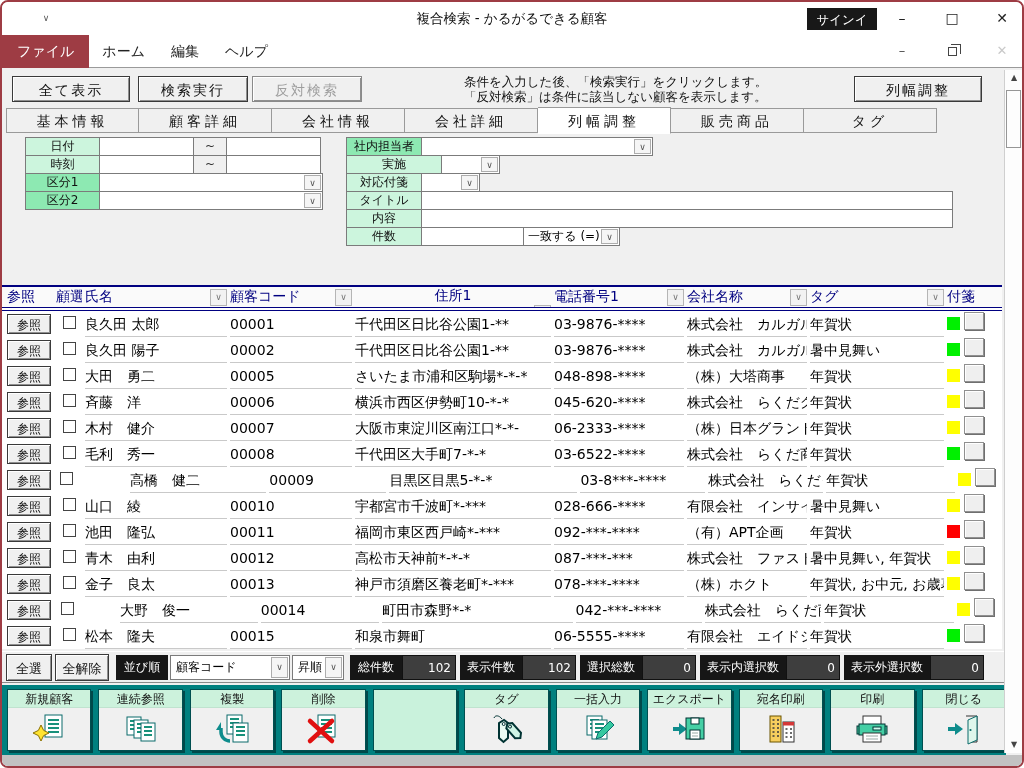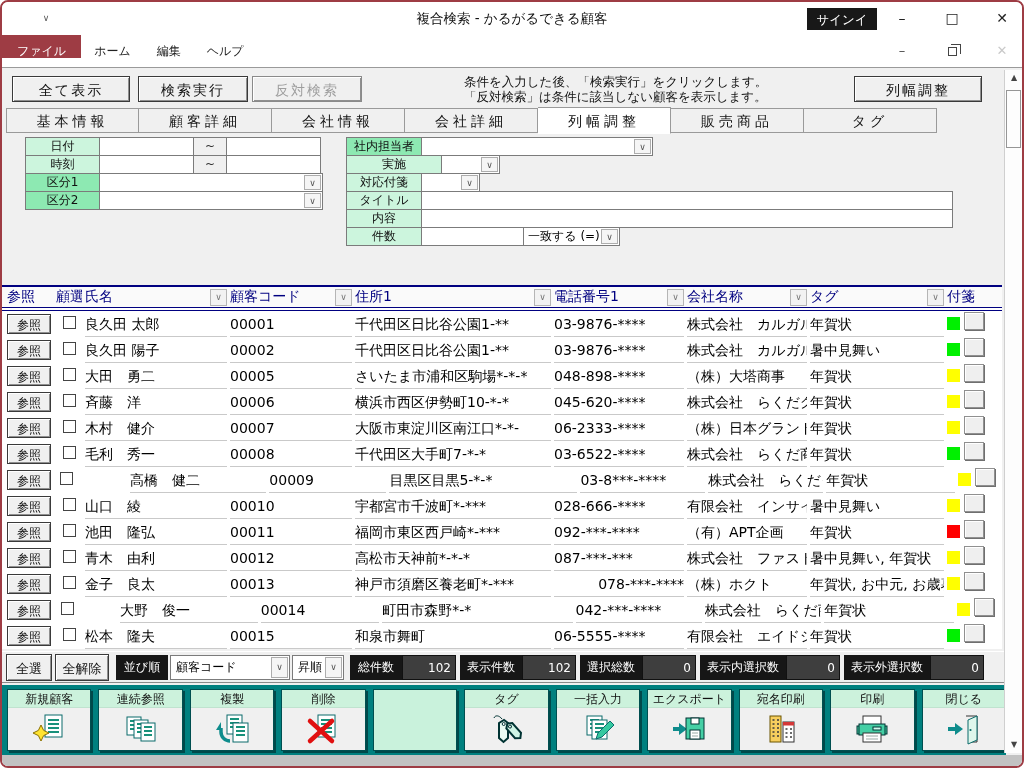--- a/index.html
+++ b/index.html
@@ -6,21 +6,21 @@
   *{box-sizing:border-box;font-family:"DejaVu Sans","Liberation Sans",sans-serif;}
   .window{position:relative;width:1024px;height:768px;border:2px solid #9E3C44;border-radius:8px;overflow:hidden;background:#F0F0F0;}
   
   .titlebar{position:absolute;left:0;top:0;right:0;height:33px;background:#fff;}
   .qat{position:absolute;left:38px;top:9px;width:12px;height:14px;color:#555;font-size:9px;line-height:14px;text-align:center;}
   .title{position:absolute;left:0;right:0;top:0;height:33px;line-height:33px;text-align:center;font-size:13.5px;color:#111;}
   .signin{position:absolute;left:805px;top:6px;width:70px;height:22px;background:#181818;color:#fff;border:none;font-size:12.5px;line-height:22px;text-align:center;}
   .winbtn{position:absolute;top:0;width:34px;height:33px;text-align:center;line-height:33px;font-size:14px;color:#222;}
   
   .menubar{position:absolute;left:0;top:33px;right:0;height:33px;background:#fff;border-bottom:1px solid #9a9a9a;}
-  .menu-item{display:inline-block;height:23px;line-height:33px;padding:0 13px;font-size:12px;color:#222;}
+  .menu-item{display:inline-block;height:33px;line-height:33px;padding:0 13px;font-size:14px;color:#222;}
   .menu-item.active{background:#9E3C44;color:#fff;padding:0 15px;}
   .mdibtn{position:absolute;top:0;width:34px;height:32px;text-align:center;line-height:32px;font-size:13px;color:#444;}
   .restore-glyph{display:inline-block;width:9px;height:9px;border:1px solid #444;position:relative;top:1px;}
   .restore-glyph:before{content:"";position:absolute;left:2px;top:-4px;width:9px;height:9px;border:1px solid #444;border-bottom:none;border-left:none;}
   
   .client{position:absolute;left:0;top:66px;right:0;bottom:0;background:#F0F0F0;}
   .btn3d{background:#F0F0F0;border:1px solid #3a3a3a;box-shadow:inset 1px 1px 0 #fff,inset -1px -1px 0 #8f8f8f;font-size:14px;color:#111;text-align:center;}
   .btn3d.disabled{color:#9e9e9e;border-color:#8a8a8a;}
   .tbtn{position:absolute;top:8px;height:26px;line-height:24px;letter-spacing:2px;}
   .hint{position:absolute;left:462px;top:6px;font-size:12.5px;color:#111;line-height:15px;white-space:pre;}
@@ -154,21 +154,21 @@
           <span>顧選</span>
         </div>
         <div class="gh-cell" style="width: 142px;">
           <span>氏名</span>
           <span class="gh-arr">∨</span>
         </div>
         <div class="gh-cell" style="width: 122px;">
           <span>顧客コード</span>
           <span class="gh-arr">∨</span>
         </div>
-        <div class="gh-cell" style="width: 196px;">
+        <div class="gh-cell" style="width: 196px; flex-direction: column;">
           <span>住所1</span>
           <span class="gh-arr">∨</span>
         </div>
         <div class="gh-cell" style="width: 130px;">
           <span>電話番号1</span>
           <span class="gh-arr">∨</span>
         </div>
         <div class="gh-cell" style="width: 120px;">
           <span>会社名称</span>
           <span class="gh-arr">∨</span>
@@ -292,21 +292,21 @@
           <div class="gcell" style="width: 120px;">株式会社　ファストハ</div>
           <div class="gcell" style="width: 134px;">暑中見舞い, 年賀状</div>
           <div class="gcell nol" style="width: 46px;"><span class="fusq" style="background: rgb(255, 255, 0);"></span><span class="fubtn"></span></div>
         </div>
         <div class="grow">
           <div class="gcell nol" style="width: 46px;"><button class="btn3d refbtn">参照</button></div>
           <div class="gcell nol" style="width: 26px; text-align: center;"><span class="chk"></span></div>
           <div class="gcell" style="width: 142px;">金子　良太</div>
           <div class="gcell" style="width: 122px;">00013</div>
           <div class="gcell" style="width: 196px;">神戸市須磨区養老町*-***</div>
-          <div class="gcell" style="width: 130px; text-align: right;">078-***-****</div>
+          <div class="gcell" style="width: 130px;">078-***-****</div>
           <div class="gcell" style="width: 120px;">（株）ホクト</div>
           <div class="gcell" style="width: 134px;">年賀状, お中元, お歳暮</div>
           <div class="gcell nol" style="width: 46px;"><span class="fusq" style="background: rgb(255, 255, 0);"></span><span class="fubtn"></span></div>
         </div>
         <div class="grow">
           <div class="gcell nol" style="width: 46px;"><button class="btn3d refbtn">参照</button></div>
           <div class="gcell nol" style="width: 26px; text-align: center;"><span class="chk"></span></div>
           <div class="gcell" style="width: 142px; margin-left: 37px;">大野　俊一</div>
           <div class="gcell" style="width: 122px;">00014</div>
           <div class="gcell" style="width: 196px;">町田市森野*-*</div>

